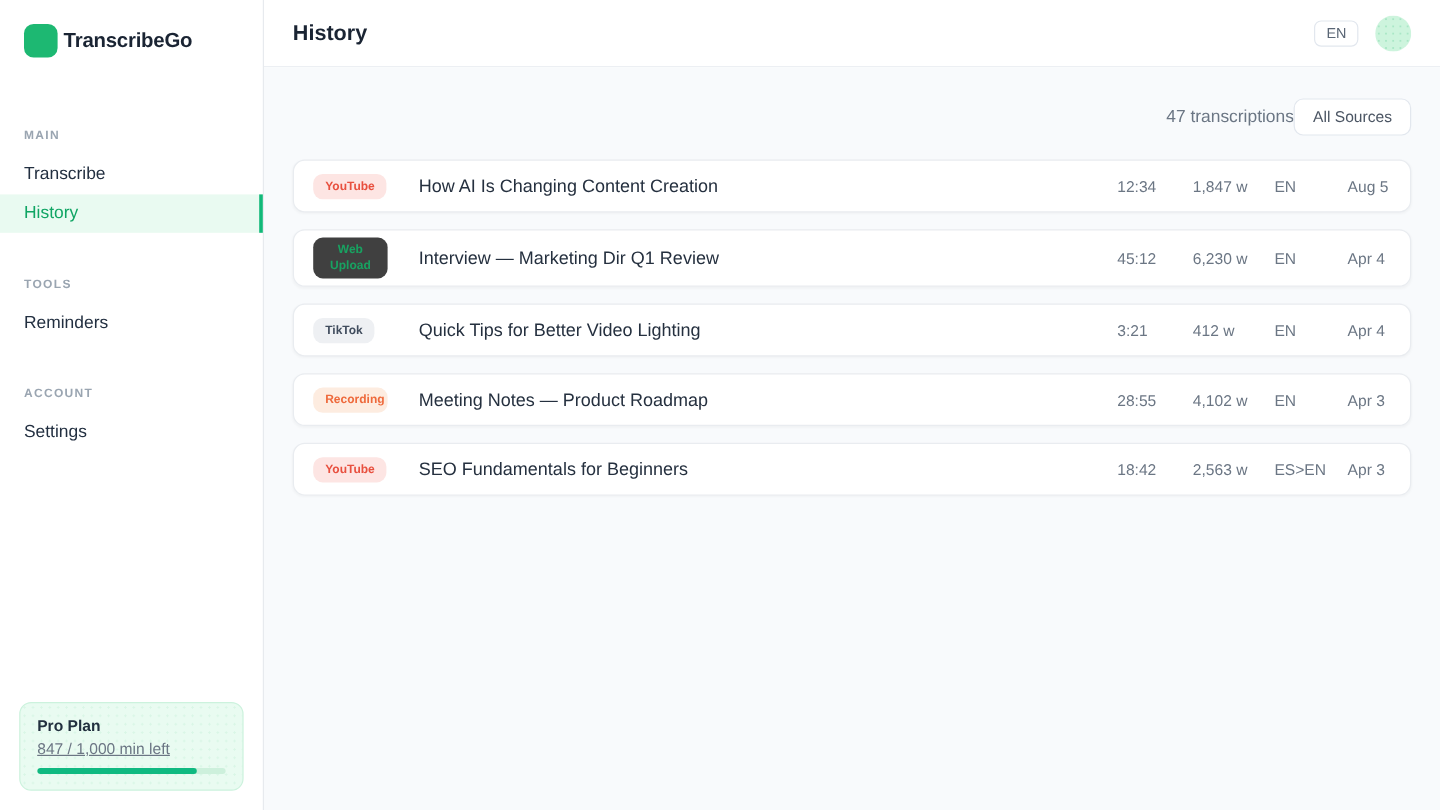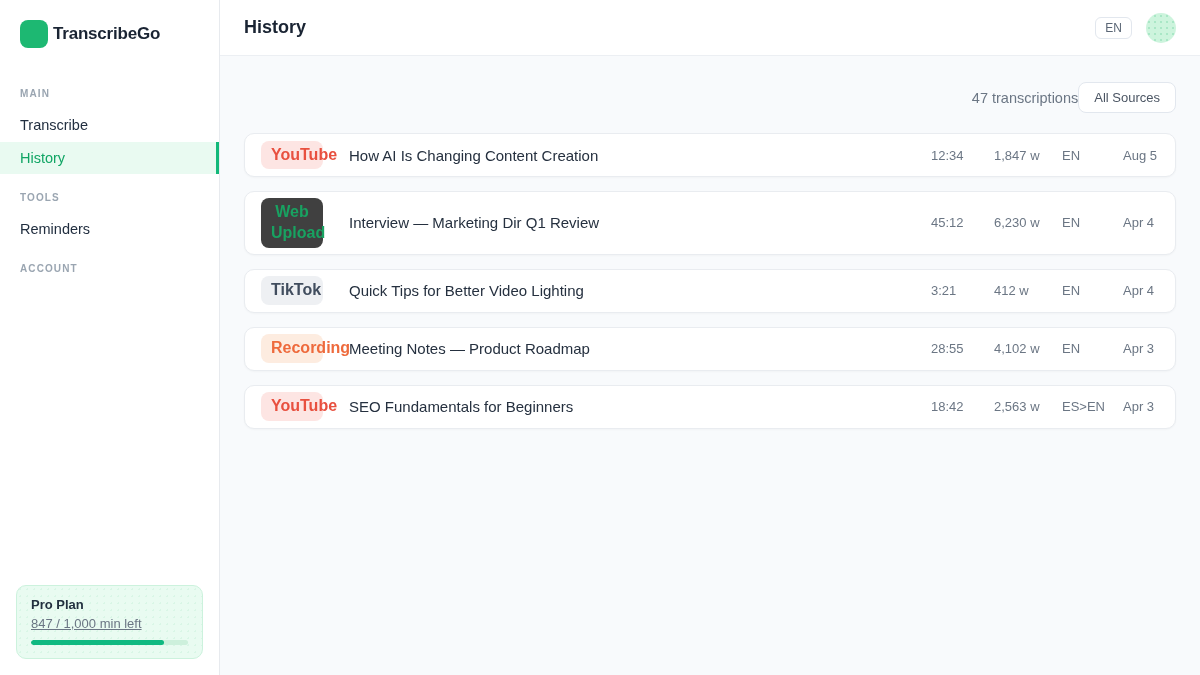--- a/index.html
+++ b/index.html
@@ -6,21 +6,21 @@
   html,body { width:1200px; height:675px; overflow:hidden; }
   body { font-family:"Liberation Sans", sans-serif; background:#ffffff; color:#1e2a3a; }
   .app { display:flex; width:1200px; height:675px; }
 
   
   .sidebar { width:220px; flex:0 0 220px; background:#ffffff; border-right:1px solid #e7eaee; display:flex; flex-direction:column; }
   .logo-row { display:flex; align-items:center; gap:5px; padding:20px 20px 0 20px; }
   .logo-mark { width:28px; height:28px; border-radius:8px; background:#1db872; }
   .logo-text { font-size:17px; font-weight:700; color:#1a2433; letter-spacing:-0.2px; }
   .nav { margin-top:40px; }
-  .nav-section-label { padding:0 20px; font-size:10px; font-weight:700; color:#9aa5b1; letter-spacing:1.1px; text-transform:uppercase; margin-bottom:10px; }
+  .nav-section-label { padding:0 20px; font-size:10px; font-weight:700; color:#9aa5b1; letter-spacing:1.1px; text-transform:uppercase; margin-bottom:10px;margin-top:20px; }
   .nav-item { padding:8px 20px; font-size:14.5px; color:#222f40; cursor:pointer; margin-bottom:1px; }
   .nav-item.active { background:#e9faf1; color:#10a564; border-right:3px solid #12b879; }
   .nav-gap { height:17px; }
   .plan-card { margin:16px; margin-top:auto; background:#e9fbf1; border:1px solid #ccf2dd; border-radius:10px; padding:11px 14px 13px 14px;
     background-image:radial-gradient(#d9f6e6 1px, transparent 1px); background-size:7px 7px; }
   .plan-title { font-size:13px; font-weight:700; color:#22303f; margin-bottom:4px; }
   .plan-usage { font-size:13px; color:#6b7684; margin-bottom:9px;text-decoration:underline; }
   .plan-bar { height:5px; border-radius:3px; background:#cdf0dc; overflow:hidden; }
   .plan-fill { height:100%; border-radius:3px; background:#10b981; }
 
@@ -34,21 +34,21 @@
     background-image:radial-gradient(#a9e7c6 1px, transparent 1px); background-size:6px 6px; cursor:pointer; }
 
   .content { flex:1; background:#f8fafc; padding:0 24px; }
   .toolbar { display:flex; align-items:center; justify-content:flex-end; padding:26px 0 20px 0; }
   .count { font-size:14.5px; color:#6b7684; }
   .filter-btn { background:#ffffff; border:1px solid #e2e7ee; border-radius:8px; padding:7px 15px; font-size:13px; color:#4b5563; cursor:pointer; font-family:inherit; }
 
   .rows { display:flex; flex-direction:column; gap:14px; }
   .row { background:#ffffff; border:1px solid #e9ecf0; border-radius:10px; min-height:44px; display:flex; align-items:center; padding:6px 16px; cursor:pointer; box-shadow:0 1px 2px rgba(16,24,40,0.03); }
   .badge-wrap { flex:0 0 88px; }
-  .badge { display:inline-block; border-radius:8px; padding:4px 10px; font-size:16px; font-weight:700; text-align:center; line-height:1.3; max-width:62px; }
+  .badge { display:inline-block; border-radius:8px; padding:4px 10px; font-size:10px; font-weight:700; text-align:center; line-height:1.3; max-width:62px; }
   .badge-youtube   { background:#fde5e3; color:#e8503f; }
   .badge-web       { background:#404040; color:#18a261; }
   .badge-tiktok    { background:#eef0f3; color:#414d5e; }
   .badge-recording { background:#fdece0; color:#ee6a3c; }
   .row-title { flex:1; font-size:15px; color:#25303f; padding-right:10px; }
   .meta { font-size:13px; color:#6b7684; flex-shrink:0; }
   .m-dur   { width:63px; }
   .m-words { width:68px; }
   .m-lang  { width:61px; }
   .m-date  { width:36px; }
@@ -66,20 +66,21 @@
 
     <nav class="nav">
       <div class="nav-section-label">MAIN</div>
       <div class="nav-item">Transcribe</div>
       <div class="nav-item active">History</div>
       <div class="nav-gap"></div>
       <div class="nav-section-label">TOOLS</div>
       <div class="nav-item">Reminders</div>
       <div class="nav-gap"></div>
       <div class="nav-section-label">ACCOUNT</div>
+      <div class="nav-item">Settings</div>
     </nav>
 
     <div class="plan-card">
       <div class="plan-title">Pro Plan</div>
       <div class="plan-usage">847 / 1,000 min left</div>
       <div class="plan-bar">
         <div class="plan-fill" style="width: 84.7%;"></div>
       </div>
     </div>
   </aside>

